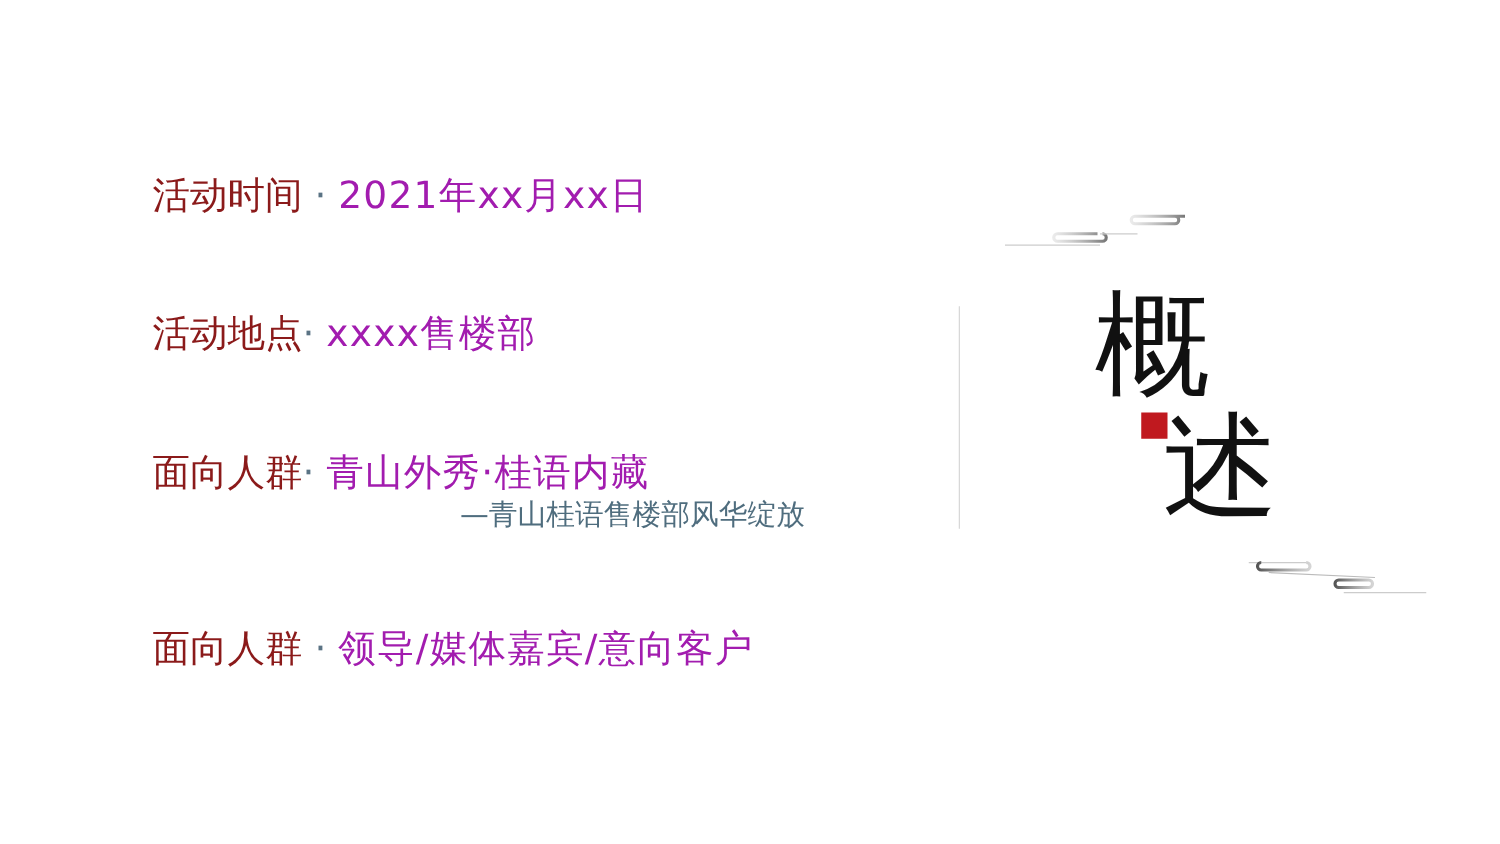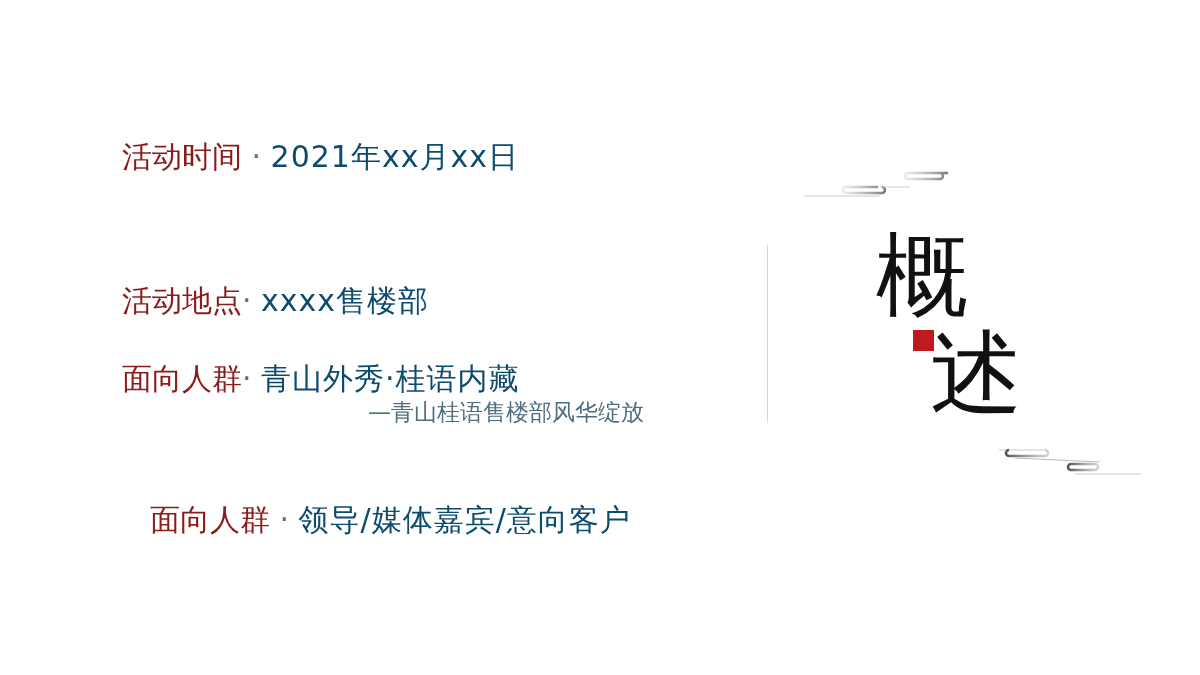--- a/index.html
+++ b/index.html
@@ -4,44 +4,44 @@
   <style>
     html, body { margin: 0; padding: 0; }
     body {
       width: 1200px; height: 675px; position: relative; overflow: hidden;
       background: #ffffff;
       font-family: "DejaVu Sans", "Liberation Sans", sans-serif;
     }
     .row { position: absolute; left: 122px; white-space: nowrap; font-size: 30px; line-height: 40px; }
     .label { color: #8b1a1a; font-family: Liberation Mono, monospace; }
     .sep { color: #5a7384; }
-    .value { color: #0c4a6e; letter-spacing: 1px; }
+    .value { color: #a21caf; letter-spacing: 1px; }
     .sub { position: absolute; left: 368px; top: 396px; font-size: 23px; line-height: 32px; color: #4f6d7e; white-space: nowrap; }
     .vline { position: absolute; left: 767px; top: 245px; width: 1px; height: 178px; background: #d8d8d8; }
     .title-char { position: absolute; font-size: 92px; line-height: 92px; color: #111111; font-family: "DejaVu Sans", sans-serif; }
     .red-square { position: absolute; left: 913px; top: 330px; width: 21px; height: 21px; background: #c0191f; }
     .cloud { position: absolute; }
   </style>
 </head>
 <body>
 
 <div class="row" style="top:137px;">
   <span class="label">活动时间</span><span class="sep"> · </span><span class="value">2021年xx月xx日</span>
 </div>
 
-<div class="row" style="top:248px;margin-top:33px;">
+<div class="row" style="top:248px;">
   <span class="label">活动地点</span><span class="sep">· </span><span class="value">xxxx售楼部</span>
 </div>
 
 <div class="row" style="top:359px;">
   <span class="label">面向人群</span><span class="sep">· </span><span class="value">青山外秀·桂语内藏</span>
 </div>
 <div class="sub">—青山桂语售楼部风华绽放</div>
 
-<div class="row" style="top:500px;margin-left:28px;">
+<div class="row" style="top:500px;">
   <span class="label">面向人群</span><span class="sep"> · </span><span class="value">领导/媒体嘉宾/意向客户</span>
 </div>
 
 <div class="vline"></div>
 
 <svg class="cloud" style="left:800px;top:165px;" width="150" height="35" viewBox="0 0 150 35">
   <defs>
     <linearGradient id="g1" x1="0" x2="1" y1="0" y2="0">
       <stop offset="0" stop-color="#bbbbbb" stop-opacity="0.3"></stop>
       <stop offset="1" stop-color="#777777"></stop>

